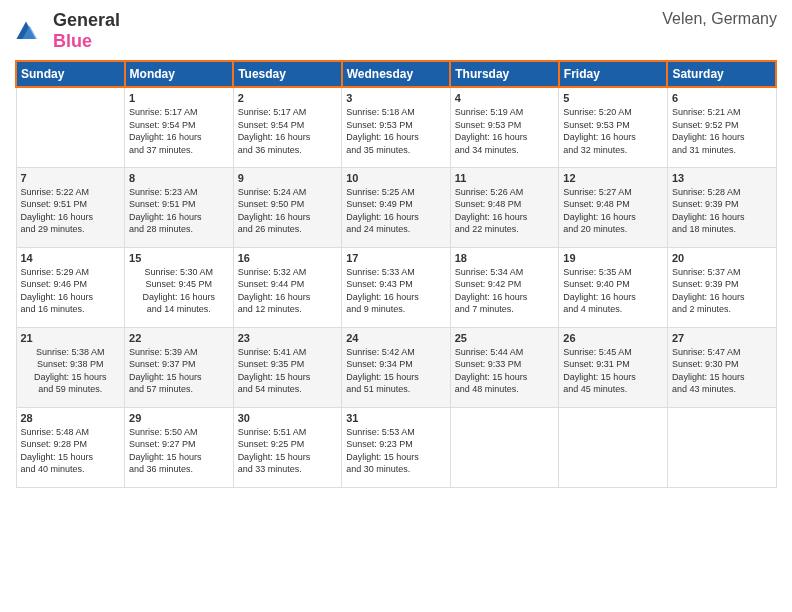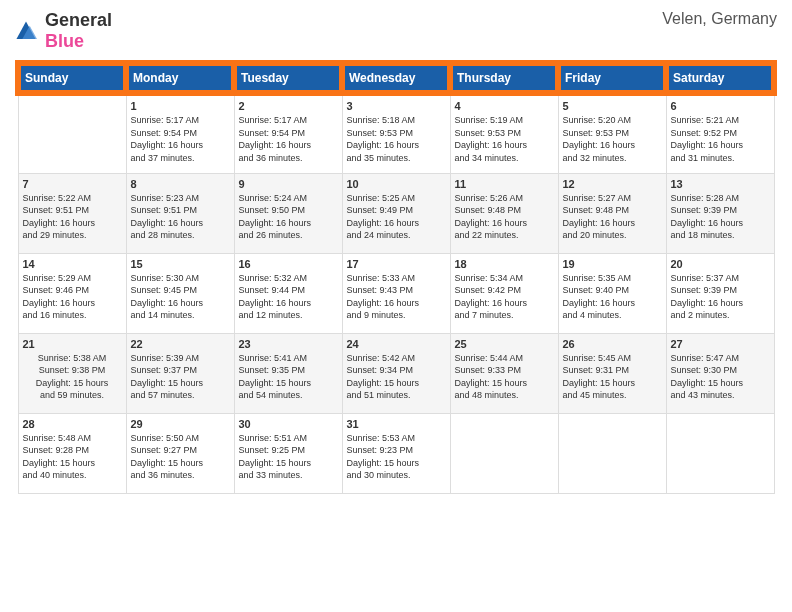--- a/index.html
+++ b/index.html
@@ -16,21 +16,21 @@
     }
     .header-row {
       display: flex;
       justify-content: space-between;
       align-items: flex-start;
       margin-bottom: 8px;
     }
     .logo {
       display: flex;
       align-items: center;
-      gap: 8px;
+      gap: 16px;
     }
     .logo-icon {
       width: 22px;
       height: 22px;
     }
     .title-block {
       text-align: right;
     }
     .month-year {
       font-size: 36px;
@@ -45,21 +45,21 @@
     table {
       width: 100%;
       border-collapse: collapse;
     }
     thead tr th {
       background-color: #1a5fa8;
       color: #fff;
       font-size: 12px;
       padding: 5px 4px;
       text-align: left;
-      border: 6px solid #f97316;
+      border: 2px solid #f97316;
     }
     tbody tr td {
       border: 1px solid #ddd;
       vertical-align: top;
       padding: 4px;
       font-size: 9.5px;
       color: #333;
       height: 80px;
       width: calc(100% / 7);
     }
@@ -216,21 +216,21 @@
         <tr>
           <td>
             <span class="day-number">14</span>
             <div class="day-info" style="white-space: pre-line;">Sunrise: 5:29 AM
 Sunset: 9:46 PM
 Daylight: 16 hours
 and 16 minutes.</div>
           </td>
           <td>
             <span class="day-number">15</span>
-            <div class="day-info" style="white-space: pre-line;">Sunrise: 5:30 AM
+            <div class="day-info" style="white-space: pre-line; text-align: center;">Sunrise: 5:30 AM
 Sunset: 9:45 PM
 Daylight: 16 hours
 and 14 minutes.</div>
           </td>
           <td>
             <span class="day-number">16</span>
             <div class="day-info" style="white-space: pre-line;">Sunrise: 5:32 AM
 Sunset: 9:44 PM
 Daylight: 16 hours
 and 12 minutes.</div>

